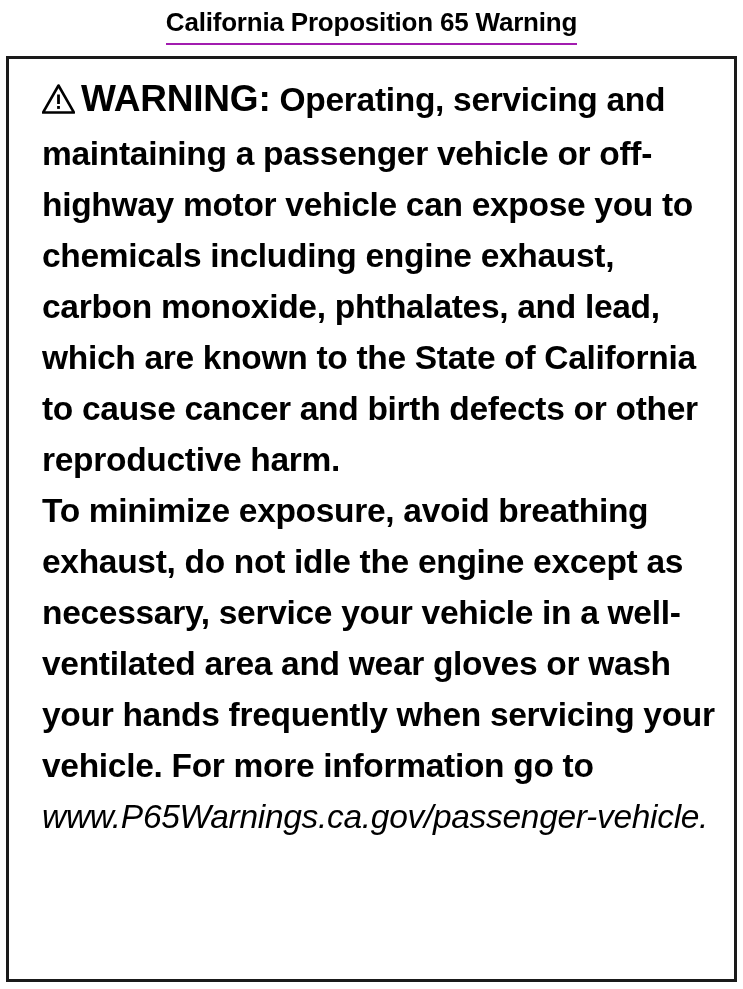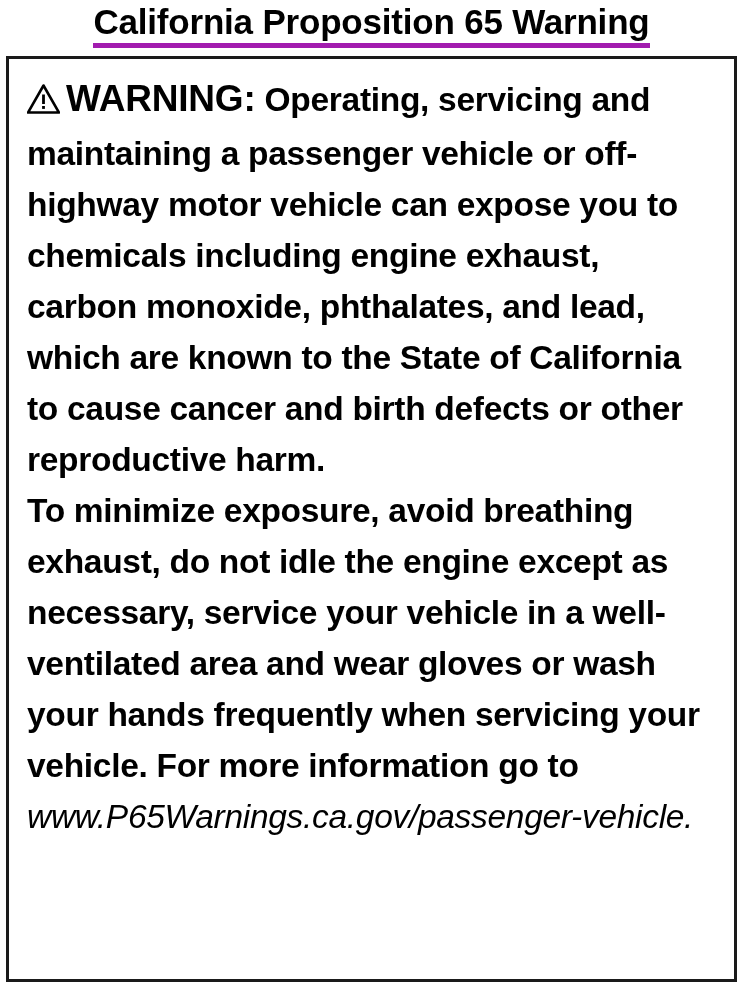--- a/index.html
+++ b/index.html
@@ -19,37 +19,37 @@
     height: 989px;
     box-sizing: border-box;
     position: relative;
   }
   .title-wrap {
     text-align: center;
     padding-top: 2px;
   }
   .title {
     display: inline-block;
-    font-size: 35px;
+    font-size: 26px;
     font-weight: bold;
     letter-spacing: -0.2px;
     line-height: 40px;
-    border-bottom: 5px solid #a21caf;
+    border-bottom: 2px solid #a21caf;
     padding-bottom: 1px;
   }
   .box {
     position: absolute;
     left: 6px;
     top: 56px;
     width: 731px;
     height: 926px;
     box-sizing: border-box;
     border: 3px solid #1a1a1a;
     background: #ffffff;
-    padding: 14px 16px 10px 18px;
+    padding: 14px 16px 10px 33px;
     overflow: hidden;
   }
   .body-text {
     font-size: 33.5px;
     font-weight: bold;
     line-height: 51px;
     letter-spacing: -0.3px;
     word-spacing: 0px;
   }
   .warn-icon {

